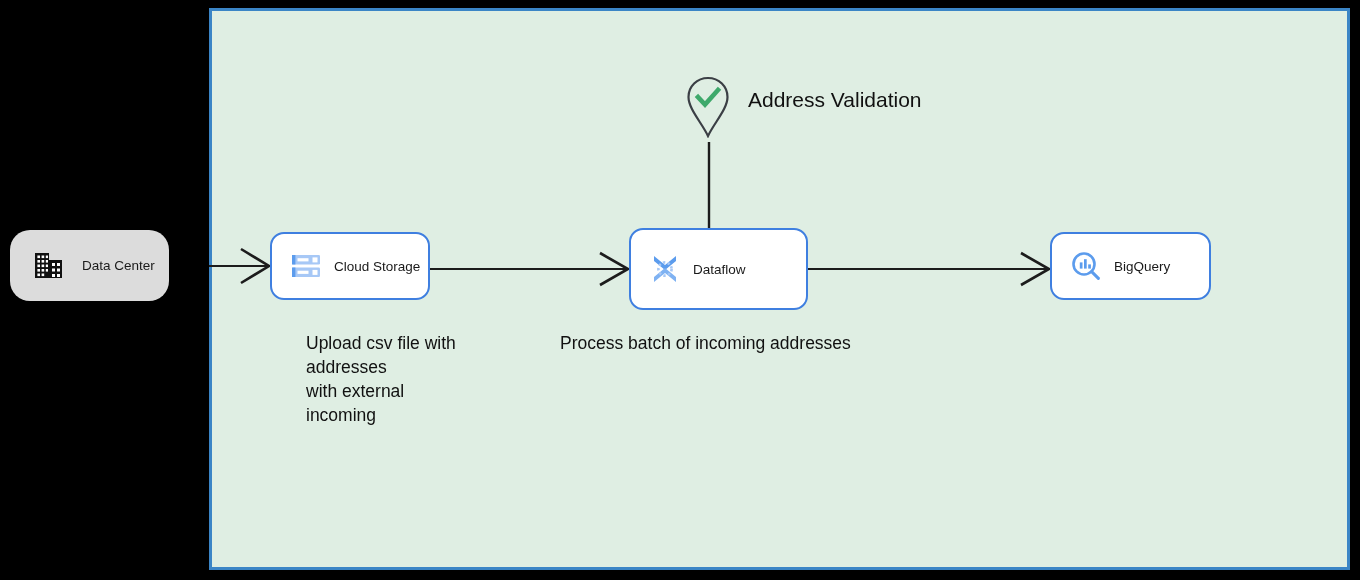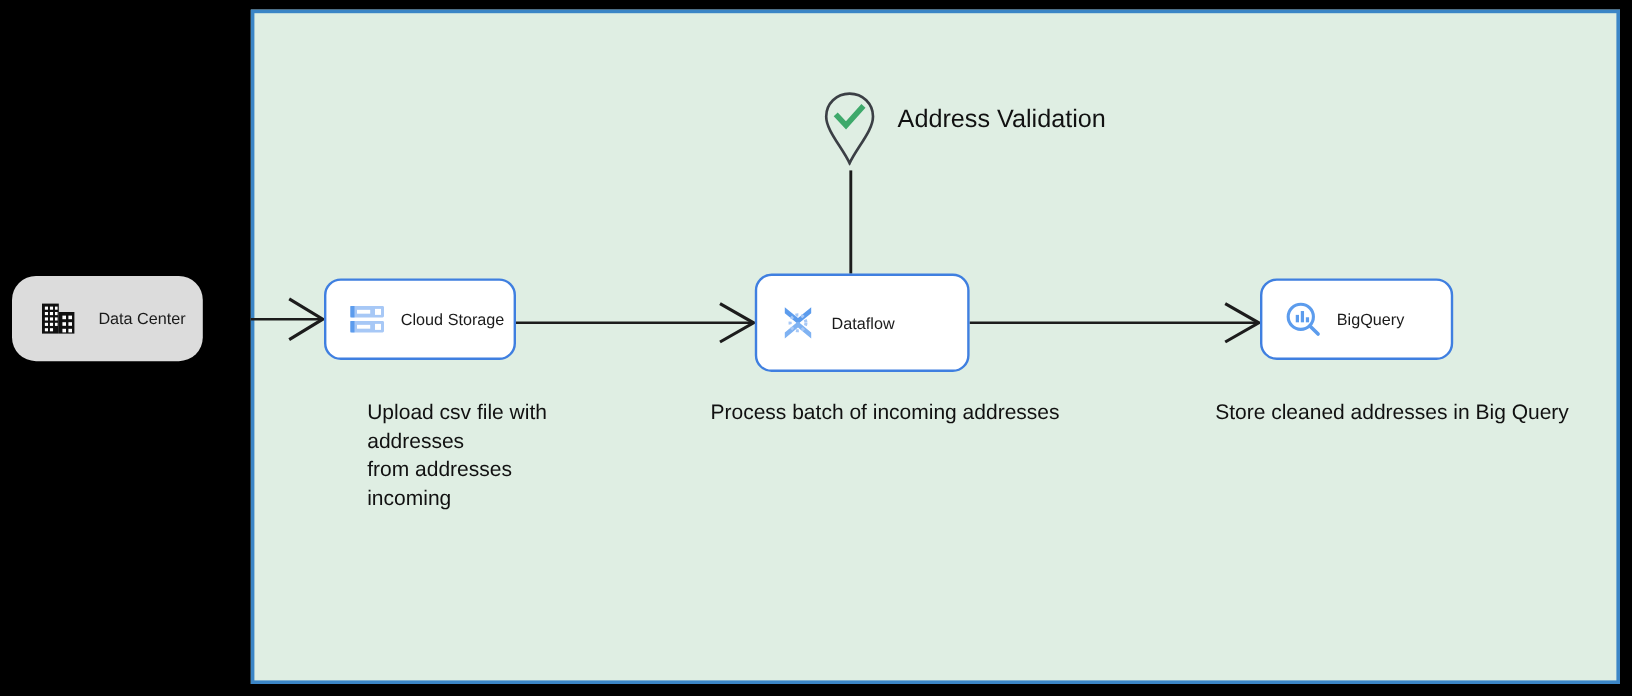--- a/index.html
+++ b/index.html
@@ -32,21 +32,21 @@
   #node-bigquery{left:1050px;top:232px;width:161px;height:68px;}
 
   
   .api-pin{position:absolute;left:685px;top:76px;width:46px;height:62px;}
   .api-label{position:absolute;left:748px;top:88px;width:230px;font-size:21px;
       line-height:23px;color:#111;}
 
   
   .caption{position:absolute;font-size:17.5px;line-height:24px;color:#111;}
   #cap-storage{left:270px;top:331px;width:210px;text-align:left;margin-left:36px;}
-  #cap-dataflow{left:560px;top:331px;width:355px;text-align:center;}
+  #cap-dataflow{left:560px;top:331px;width:355px;}
   #cap-bigquery{left:980px;top:331px;width:360px;text-align:center;}
 
   
   #wires{position:absolute;left:0;top:0;width:1360px;height:580px;
       pointer-events:none;}
 </style>
 </head>
 <body>
 
 <div id="stage">
@@ -152,19 +152,18 @@
       <path d="M23 2 C12 2 3.5 10.5 3.5 21 C3.5 33 17 47 23 60 C29 47 42.5 33 42.5 21 C42.5 10.5 34 2 23 2 Z" fill="none" stroke="#3b3f45" stroke-width="2.2"></path>
       <polyline points="13,21 20,28.5 33,14" fill="none" stroke="#3ea96b" stroke-width="4.6" stroke-linecap="square" stroke-linejoin="miter"></polyline>
     </svg>
   </span>
   <div class="api-label">
     <div>Address Validation</div>
   </div>
 
   <div class="caption" id="cap-storage">
     <span>Upload csv file with addresses</span><br>
-    <span>from addresses</span><br>
+    <span>with external</span><br>
     <span>incoming</span>
   </div>
   <div class="caption" id="cap-dataflow">Process batch of incoming addresses</div>
-  <div class="caption" id="cap-bigquery">Store cleaned addresses in Big Query</div>
 
 </div>
 
 </body></html>

